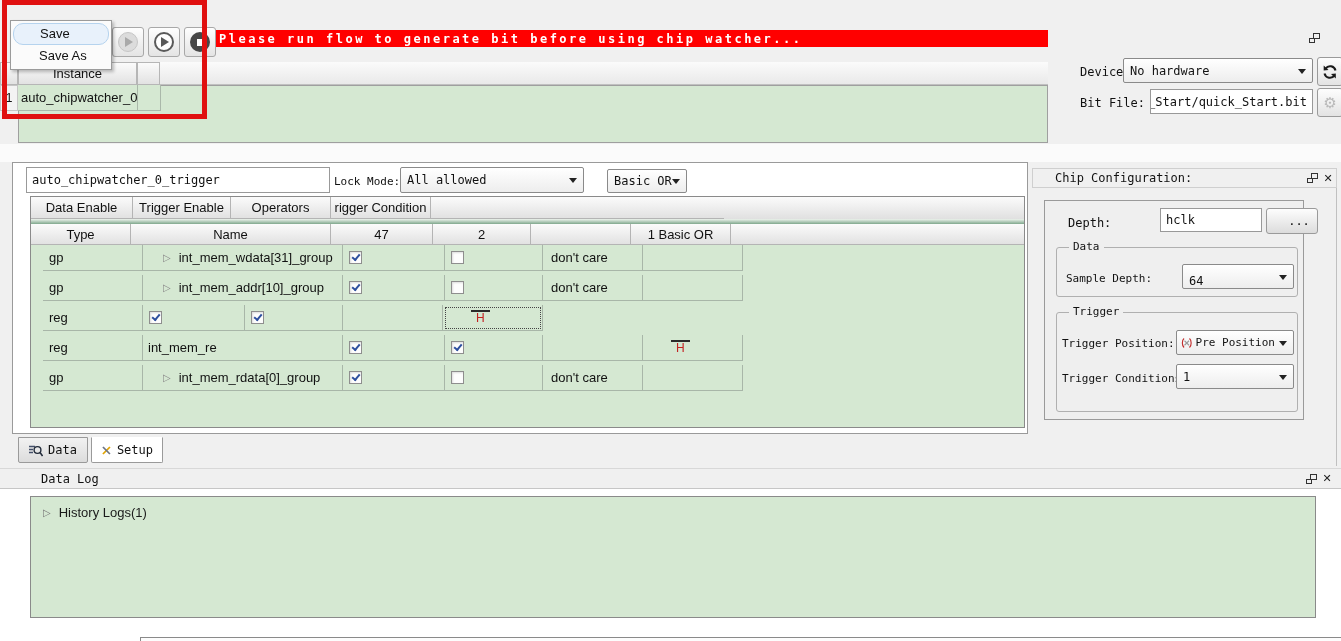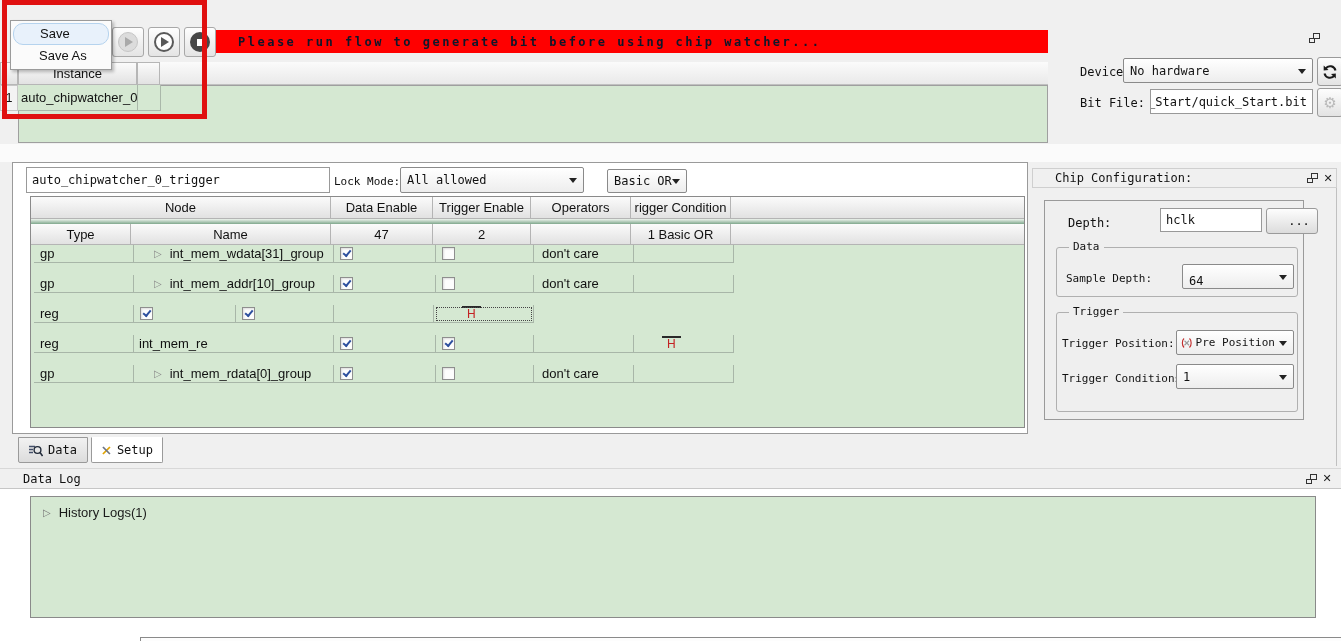--- a/index.html
+++ b/index.html
@@ -22,23 +22,23 @@
   
   .tbtn{position:absolute;width:30px;height:28px;border:1px solid #a8a8a8;border-radius:3px;
         background:linear-gradient(#fefefe,#e4e4e4);display:flex;align-items:center;justify-content:center;}
   .circ{width:20px;height:20px;border-radius:50%;display:flex;align-items:center;justify-content:center;box-sizing:border-box;}
   .circ.dis{background:#dcdcdc;border:1px solid #c6c6c6;}
   .circ.en{background:#fff;border:2px solid #5a5a5a;}
   .circ.stop{background:#474747;}
   .tri{width:0;height:0;border-left:8px solid #595959;border-top:5px solid transparent;border-bottom:5px solid transparent;margin-left:2px;}
   .tri.dim{border-left-color:#a9a9a9;}
   .sq{width:7px;height:7px;background:#fff;}
-  #banner{left:216px;top:30px;width:832px;height:23px;background:#ff0000;display:flex;align-items:center;
-          font-family:"DejaVu Sans Mono",monospace;font-size:12px;font-weight:bold;color:#0f172a;
-          letter-spacing:2.5px;padding-left:22px;box-sizing:border-box;white-space:nowrap;overflow:hidden;}
+  #banner{left:216px;top:30px;width:832px;height:17px;background:#ff0000;display:flex;align-items:center;
+          font-family:"DejaVu Sans Mono",monospace;font-size:12px;font-weight:bold;color:#ffffff;
+          letter-spacing:2.5px;padding-left:3px;box-sizing:border-box;white-space:nowrap;overflow:hidden;}
 
   
   .hdrcell{background:linear-gradient(#fbfbfb,#e2e2e2);border:1px solid #b6b6b6;box-sizing:border-box;
            display:flex;align-items:center;justify-content:center;}
   .green{background:#d5e8d2;}
   .gcell{border-right:1px solid #aab8aa;border-bottom:1px solid #aab8aa;box-sizing:border-box;
          display:flex;align-items:center;}
 
   
   .dd{position:absolute;border:1px solid #8a8a8a;border-radius:2px;background:linear-gradient(#ffffff,#ededed);
@@ -51,21 +51,21 @@
           background:linear-gradient(#fdfdfd,#e3e3e3);display:flex;align-items:center;justify-content:center;}
 
   
   #setup-pane{left:12px;top:162px;width:1016px;height:272px;background:#ffffff;border:1px solid #9a9a9a;box-sizing:border-box;}
   #trig-table{left:30px;top:196px;width:995px;height:232px;background:#d5e8d2;border:1px solid #8a8a8a;box-sizing:border-box;}
   .h1row{position:absolute;left:0;top:0;width:993px;height:22px;background:linear-gradient(#fbfbfb,#e0e0e0);display:flex;}
   .h2row{position:absolute;left:0;top:27px;width:993px;height:21px;background:linear-gradient(#fbfbfb,#e0e0e0);display:flex;}
   .sep{position:absolute;left:0;top:22px;width:993px;height:5px;background:linear-gradient(#eef4ee,#7fa78c);}
   .hc{border-right:1px solid #b4b4b4;border-bottom:1px solid #b4b4b4;box-sizing:border-box;
       display:flex;align-items:center;justify-content:center;font-size:13px;}
-  .trow{position:absolute;left:3px;width:700px;height:18px;display:flex;}
+  .trow{position:absolute;left:12px;width:700px;height:26px;display:flex;}
   .c{border-right:1px solid #a8b6a8;border-bottom:1px solid #a8b6a8;box-sizing:border-box;display:flex;align-items:center;}
   .w-type{width:100px;padding-left:6px;}
   .w-name{width:200px;}
   .w-de{width:102px;}
   .w-te{width:98px;}
   .w-op{width:100px;padding-left:8px;}
   .w-cond{width:100px;position:relative;}
   .exp{color:#8a8a8a;font-size:10px;margin:0 8px 0 20px;}
   .cb{width:13px;height:13px;background:#fdfdfd;border:1px solid #8e8e8e;position:relative;margin-left:6px;
       box-shadow:inset 1px 1px 2px #ddd;box-sizing:border-box;}
@@ -176,21 +176,20 @@
     <span>All allowed</span>
     <span class="arr"></span>
   </div>
   <div class="dd mono" style="left:607px;top:169px;width:80px;height:24px;">
     <span>Basic OR</span>
     <span class="arr"></span>
   </div>
 
   <div id="trig-table" class="abs">
     <div class="h1row">
-      <div class="hc" style="width:300px;">Node</div>
       <div class="hc" style="width:102px;">Data Enable</div>
       <div class="hc" style="width:98px;">Trigger Enable</div>
       <div class="hc" style="width:100px;">Operators</div>
       <div class="hc" style="width:100px;">rigger Condition</div>
       <div class="hc" style="width:293px;border-right:none;"></div>
     </div>
     <div class="sep"></div>
     <div class="h2row">
       <div class="hc" style="width:100px;">Type</div>
       <div class="hc" style="width:200px;">Name</div>
@@ -338,21 +337,21 @@
   </div>
   <div class="tab sel mono" style="left:91px;width:72px;">
     <svg width="14" height="13" viewBox="0 0 14 13">
       <path d="M2.5 11 L11.5 2" stroke="#e2a400" stroke-width="2.2"></path>
       <path d="M2.5 2 L11.5 11" stroke="#6b7486" stroke-width="2.2"></path>
     </svg>
     <span>Setup</span>
   </div>
 
   <div id="dlog-hdr" class="abs">
-    <span class="mono" style="margin-left:9px;">Data Log</span>
+    <span class="mono" style="margin-left:27px;">Data Log</span>
     <span style="flex:1"></span>
     <span class="winbtn">
         <span class="flt">
           <span class="b"></span>
           <span class="f"></span>
         </span>
       </span>
     <span class="winbtn" style="margin-right:6px;">
         <span>✕</span>
       </span>

